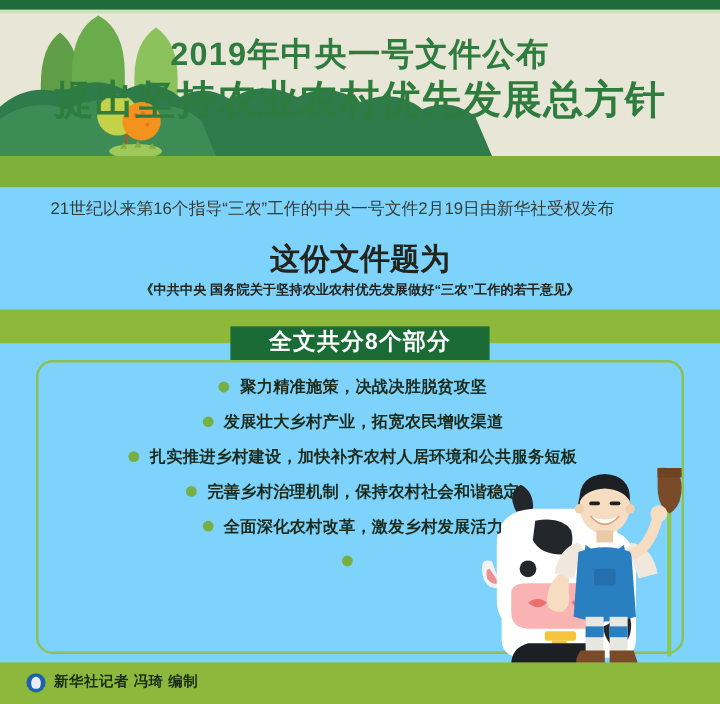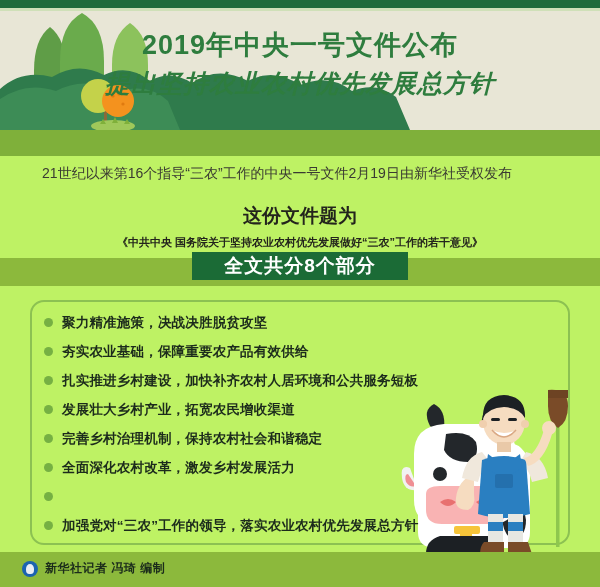--- a/index.html
+++ b/index.html
@@ -6,21 +6,21 @@
   body{
     width:600px;height:587px;
     background:#e8e6d6;
     font-family:"Liberation Sans","DejaVu Sans",sans-serif;
     overflow:hidden;
     position:relative;
   }
   .poster{
     position:relative;
     width:600px;height:587px;
-    background:#bef264;
+    background:#7dd3fc;
     overflow:hidden;
   }
 
   
   .topbar{
     position:absolute;left:0;top:0;width:600px;height:10px;
     background:#1f6b3b;
   }
   .topbar-inner{
     position:absolute;left:0;top:8px;width:600px;height:3px;
@@ -47,47 +47,47 @@
     z-index:5;
   }
   .title-line{
     color:#2e7d3e;
     font-weight:bold;
     font-size:27px;
     line-height:38px;
     letter-spacing:1px;
     white-space:nowrap;
   }
-  .title-line.l2{font-size:25px;font-style:italic;}
+  .title-line.l2{font-size:33px;}
 
   
   .subtitle{
     position:absolute;left:0;top:163px;width:554px;
     text-align:center;
     color:#3a3a32;
     font-size:14px;
     line-height:20px;
     white-space:nowrap;
   }
   .doc-title{
     position:absolute;left:0;top:203px;width:600px;
     text-align:center;
     color:#23241c;
     font-weight:bold;
   }
-  .doc-title .t1{font-size:19px;line-height:26px;}
+  .doc-title .t1{font-size:25px;line-height:26px;}
   .doc-title .t2{font-size:11px;line-height:26px;white-space:nowrap;text-align:center;}
 
   
   .banner-strip{
     position:absolute;left:0;top:258px;width:600px;height:28px;
     background:#8cb93c;
   }
   .banner-chip{
-    position:absolute;left:192px;top:252px;width:216px;height:28px;
+    position:absolute;left:192px;top:272px;width:216px;height:28px;
     background:#1b6b36;
     color:#ffffff;
     font-size:19px;font-weight:bold;
     line-height:28px;text-align:center;
     letter-spacing:1px;
   }
 
   
   .list-card{
     position:absolute;left:30px;top:300px;width:540px;height:245px;
@@ -98,20 +98,21 @@
     z-index:3;
   }
   .bullets{
     position:absolute;left:44px;top:308px;width:500px;
     z-index:6;
   }
   .bullet-row{
     display:flex;align-items:center;
     height:29px;
     margin-bottom:0px;
+    justify-content:center;
   }
   .dot{
     width:9px;height:9px;border-radius:50%;
     background:#76b043;
     flex:0 0 auto;margin-right:9px;
   }
   .bullet-text{
     color:#1c2b1c;
     font-size:13.5px;
     font-weight:bold;
@@ -210,44 +211,36 @@
 
   <div class="list-card"></div>
 
   <div class="bullets">
     <div class="bullet-row">
       <span class="dot"></span>
       <span class="bullet-text">聚力精准施策，决战决胜脱贫攻坚</span>
     </div>
     <div class="bullet-row">
       <span class="dot"></span>
-      <span class="bullet-text">夯实农业基础，保障重要农产品有效供给</span>
+      <span class="bullet-text">发展壮大乡村产业，拓宽农民增收渠道</span>
     </div>
     <div class="bullet-row">
       <span class="dot"></span>
       <span class="bullet-text">扎实推进乡村建设，加快补齐农村人居环境和公共服务短板</span>
     </div>
     <div class="bullet-row">
       <span class="dot"></span>
-      <span class="bullet-text">发展壮大乡村产业，拓宽农民增收渠道</span>
-    </div>
-    <div class="bullet-row">
-      <span class="dot"></span>
       <span class="bullet-text">完善乡村治理机制，保持农村社会和谐稳定</span>
     </div>
     <div class="bullet-row">
       <span class="dot"></span>
       <span class="bullet-text">全面深化农村改革，激发乡村发展活力</span>
     </div>
     <div class="bullet-row">
       <span class="dot"></span>
-    </div>
-    <div class="bullet-row">
-      <span class="dot"></span>
-      <span class="bullet-text">加强党对“三农”工作的领导，落实农业农村优先发展总方针</span>
     </div>
   </div>
 
   <div class="illus">
     <svg width="204" height="172" viewBox="0 0 204 172" xmlns="http://www.w3.org/2000/svg">
 
       <rect x="160" y="10" width="3.5" height="155" fill="#8ec74e"></rect>
 
       <path d="M152 8 Q172 6 172 24 Q172 40 162 46 Q152 40 152 24 Z" fill="#7a4b28"></path>
       <path d="M152 8 L172 8 L172 16 L152 16 Z" fill="#6d4323"></path>

